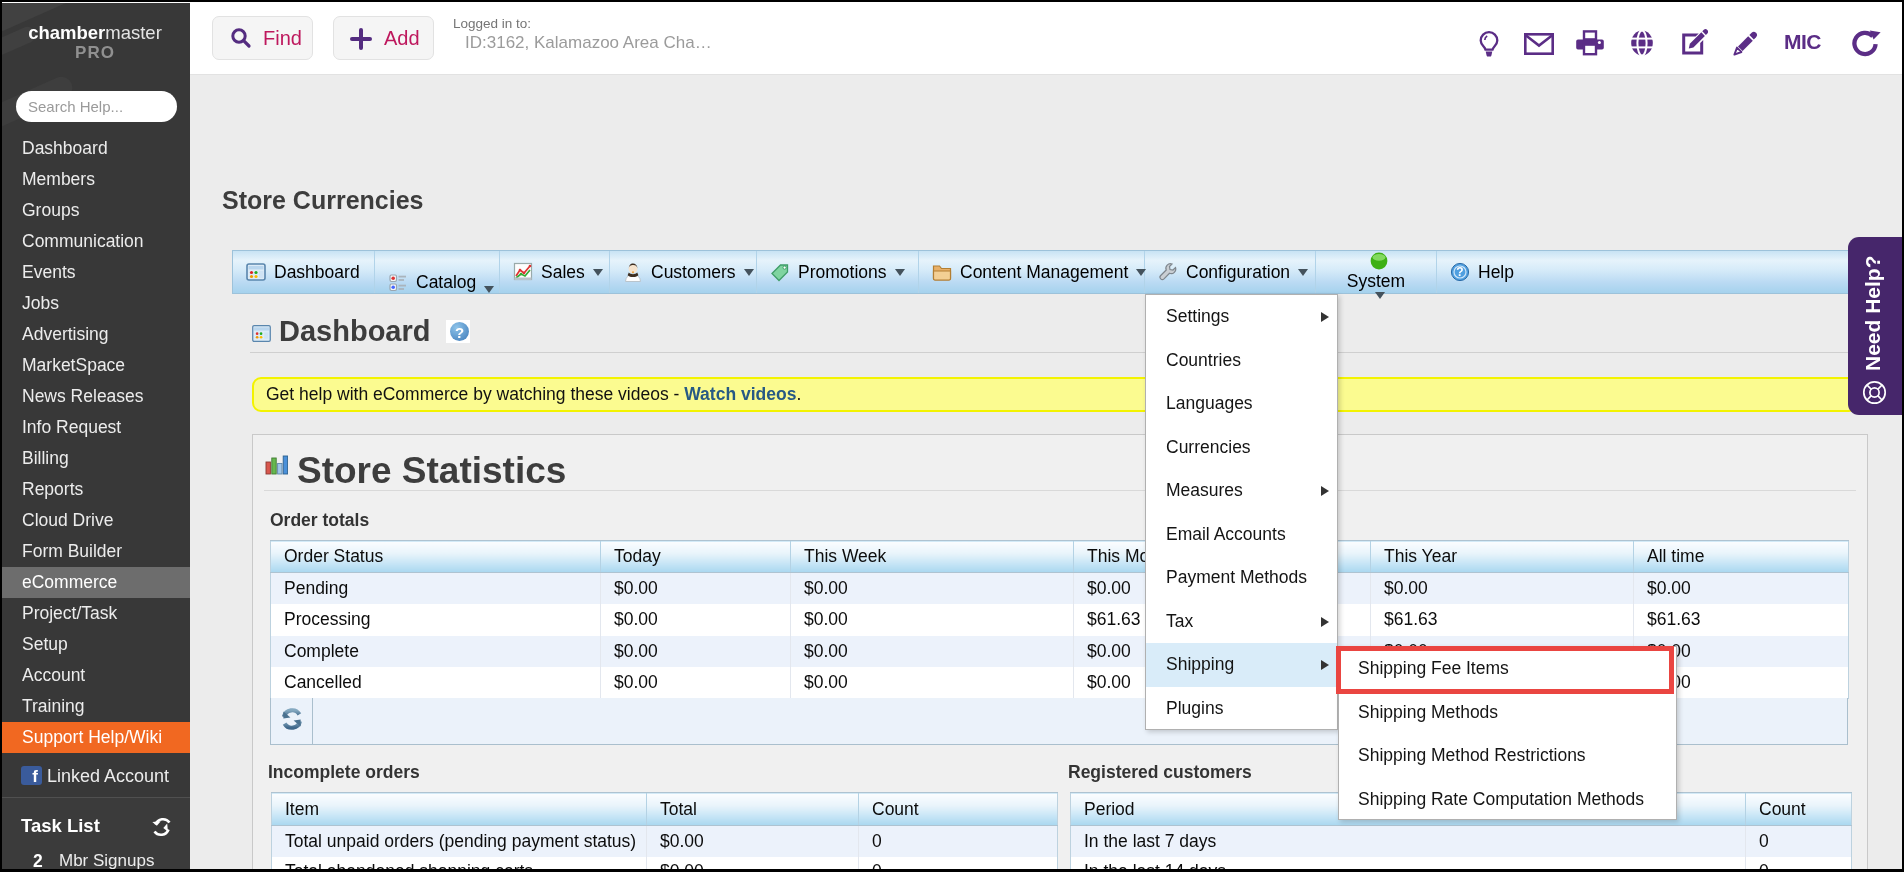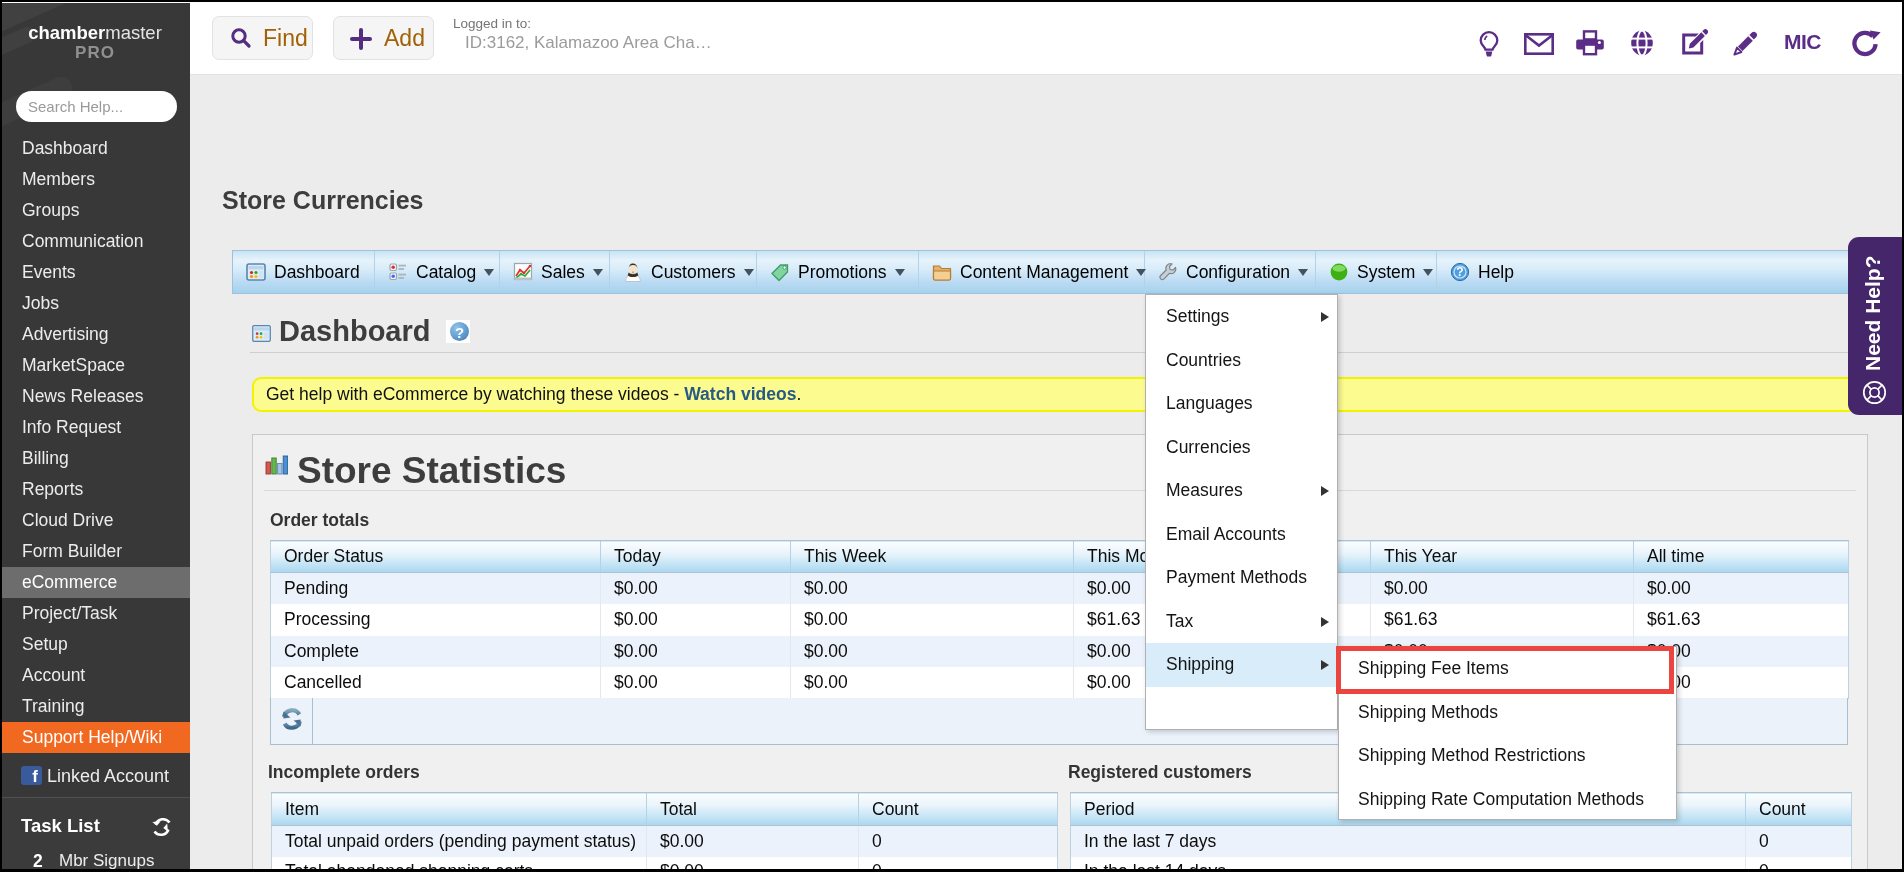--- a/index.html
+++ b/index.html
@@ -23,21 +23,21 @@
 #linked{position:absolute;left:0px;top:758px;width:190px;height:31px;line-height:31px;color:#ececec;font-size:18px;}
 #fbic{position:absolute;left:21px;top:5px;width:21px;height:19px;background:#3a5b9b;border-radius:3px;color:#fff;font-weight:bold;text-align:right;padding-right:4px;line-height:21px;font-size:17px;}
 #tasks{position:absolute;left:0;top:794px;width:190px;height:75px;background:#3b3b3b;border-top:1px solid #505050;}
 #taskhead{position:absolute;left:21px;top:17px;font-size:18.5px;font-weight:bold;color:#fff;}
 #tasksync{position:absolute;left:151px;top:18px;}
 .taskrow{position:absolute;left:0;top:53px;width:190px;font-size:17px;color:#ececec;}
 .taskrow b{position:absolute;left:33px;color:#fff;font-size:17.5px;}
 .taskrow span{position:absolute;left:59px;}
 
 #topbar{position:absolute;left:190px;top:3px;width:1714px;height:72px;background:#fff;border-bottom:1px solid #e2e2e2;}
-.tbtn{position:absolute;top:13px;height:44px;background:#f5f5f5;border:1px solid #e2e2e2;border-radius:7px;color:#a16207;font-size:23px;font-weight:normal;}
+.tbtn{position:absolute;top:13px;height:44px;background:#f5f5f5;border:1px solid #e2e2e2;border-radius:7px;color:#be185d;font-size:20px;font-weight:normal;}
 .tbtn .lbl{position:absolute;top:0;line-height:42px;}
 #storeband{position:absolute;left:190px;top:76px;width:1714px;height:82px;background:#fff;}
 #storelbl{position:absolute;left:32px;top:33px;font-size:17px;font-weight:bold;color:#333;}
 #feedback{position:absolute;right:34px;top:44px;font-size:19px;font-weight:bold;color:#5b2d86;}
 #loggedin1{position:absolute;left:263px;top:13px;font-size:13.5px;color:#757575;}
 #loggedin2{position:absolute;left:275px;top:30px;font-size:17px;color:#9b9b9b;}
 .hic{position:absolute;top:26px;}
 #mic{position:absolute;left:1594px;top:27px;font-size:21px;letter-spacing:-0.5px;font-weight:bold;color:#5b2d86;}
 
 #storemgmt{position:absolute;left:222px;top:186px;font-size:25px;font-weight:bold;color:#3d3d3d;}
@@ -197,21 +197,21 @@
 <div id="menubar">
   <div class="mi" style="width:142px;"><svg class="ic" viewBox="0 0 20 20">
           <rect x="1" y="2" width="18" height="16" rx="2" fill="#dcebf7" stroke="#5a86ad" stroke-width="1.6"></rect>
           <rect x="2.5" y="4" width="15" height="3.4" fill="#b9d6ee"></rect>
           <circle cx="5.5" cy="10.5" r="1.6" fill="#d22"></circle>
           <circle cx="10" cy="10.5" r="1.6" fill="#2a2"></circle>
           <circle cx="5.5" cy="14.5" r="1.6" fill="#e90"></circle>
           <circle cx="10" cy="14.5" r="1.6" fill="#fb0"></circle>
           <rect x="13" y="9" width="4.5" height="7" fill="#cfe3f4"></rect>
         </svg>Dashboard</div>
-  <div class="mi" style="width:125px;"><svg class="ic" viewBox="0 0 20 20">
+  <div class="mi" style="width:125px;align-items:flex-end;"><svg class="ic" viewBox="0 0 20 20">
           <rect x="2" y="2" width="6.5" height="6.5" rx="1.4" fill="#f4f6f8" stroke="#9aa6b0" stroke-width="1.2"></rect>
           <circle cx="5.2" cy="5.2" r="1.8" fill="#d33"></circle>
           <rect x="2" y="11" width="6.5" height="6.5" rx="1.4" fill="#f4f6f8" stroke="#9aa6b0" stroke-width="1.2"></rect>
           <circle cx="5.2" cy="14.2" r="1.8" fill="#46f"></circle>
           <g stroke="#aab4bd" stroke-width="1.8">
             <line x1="10.5" y1="3.6" x2="18" y2="3.6"></line>
             <line x1="10.5" y1="7" x2="16" y2="7"></line>
             <line x1="10.5" y1="12.6" x2="18" y2="12.6"></line>
             <line x1="10.5" y1="16" x2="16" y2="16"></line>
           </g>
@@ -237,21 +237,21 @@
           <path d="M2 11.5 L10.5 3 h7 v7 L9 18.5 Z" fill="#7fd4a0" stroke="#3f9d68" stroke-width="1.3"></path>
           <circle cx="14.6" cy="5.6" r="1.6" fill="#fff" stroke="#3f9d68" stroke-width="1"></circle>
         </svg>Promotions<span class="ar"></span></div>
   <div class="mi" style="width:226px;"><svg class="ic" viewBox="0 0 20 20">
           <path d="M1.5 4 h6 l2 2.5 h9 v10 a1.5 1.5 0 0 1-1.5 1.5 h-14 a1.5 1.5 0 0 1-1.5-1.5 Z" fill="#e8b068" stroke="#b37f33" stroke-width="1.2"></path>
           <path d="M1.5 9 h17 v7.5 a1.5 1.5 0 0 1-1.5 1.5 h-14 a1.5 1.5 0 0 1-1.5-1.5 Z" fill="#f3cf94" stroke="#b37f33" stroke-width="1.2"></path>
         </svg>Content Management<span class="ar"></span></div>
   <div class="mi" style="width:171px;"><svg class="ic" viewBox="0 0 20 20">
           <path d="M17.5 5.5 a4.6 4.6 0 0 1-6 5.8 L6 16.8 a2.3 2.3 0 0 1-3.3-3.3 L8.2 8 a4.6 4.6 0 0 1 5.8-6 L11.5 4.5 L12 7.5 L15 8 Z" fill="#c9ced3" stroke="#7e868d" stroke-width="1.2"></path>
         </svg>Configuration<span class="ar"></span></div>
-  <div class="mi" style="width:121px;"><svg class="ic" viewBox="0 0 20 20">
+  <div class="mi" style="width:121px;flex-direction:column;"><svg class="ic" viewBox="0 0 20 20">
           <circle cx="10" cy="10" r="8.4" fill="#3db014"></circle>
           <ellipse cx="10" cy="6.4" rx="6.4" ry="3.4" fill="#8ee06c" opacity=".85"></ellipse>
         </svg>System<span class="ar"></span></div>
   <div class="mi" style="width:91px;border-right:none;"><svg class="ic" viewBox="0 0 20 20">
           <circle cx="10" cy="10" r="8.6" fill="#4f9fe0" stroke="#2b6ca8" stroke-width="1"></circle>
           <circle cx="10" cy="10" r="6" fill="none" stroke="#cfe5f7" stroke-width="1.2"></circle>
           <text x="10" y="14.3" font-size="12" font-weight="bold" fill="#fff" text-anchor="middle">?</text>
         </svg>Help</div>
 </div>
 
@@ -415,20 +415,21 @@
 <div id="dropdown" style="position:absolute;left:1145px;top:294px;width:193px;height:436px;background:#fff;border:1px solid #b0b0b0;box-shadow:2px 2px 5px rgba(0,0,0,.18);z-index:10;">
   <div class="dd">Settings<span class="dar"></span></div>
   <div class="dd">Countries</div>
   <div class="dd">Languages</div>
   <div class="dd">Currencies</div>
   <div class="dd">Measures<span class="dar"></span></div>
   <div class="dd">Email Accounts</div>
   <div class="dd">Payment Methods</div>
   <div class="dd">Tax<span class="dar"></span></div>
   <div class="dd" style="background:#d9ecf9;">Shipping<span class="dar"></span></div>
+  <div class="dd">Plugins</div>
 </div>
 <div id="submenu" style="position:absolute;left:1338px;top:646px;width:339px;height:174px;background:#fff;border:1px solid #b0b0b0;box-shadow:2px 2px 5px rgba(0,0,0,.18);z-index:11;">
   <div class="dd" style="padding-left:19px;">Shipping Fee Items</div>
   <div class="dd" style="padding-left:19px;">Shipping Methods</div>
   <div class="dd" style="padding-left:19px;">Shipping Method Restrictions</div>
   <div class="dd" style="padding-left:19px;">Shipping Rate Computation Methods</div>
 </div>
 <div id="redbox" style="position:absolute;left:1336px;top:646px;width:338px;height:48px;border:5px solid #ea4541;z-index:12;"></div>
 
 <div class="fr" style="left:0;top:0;width:1904px;height:2px;"></div>

